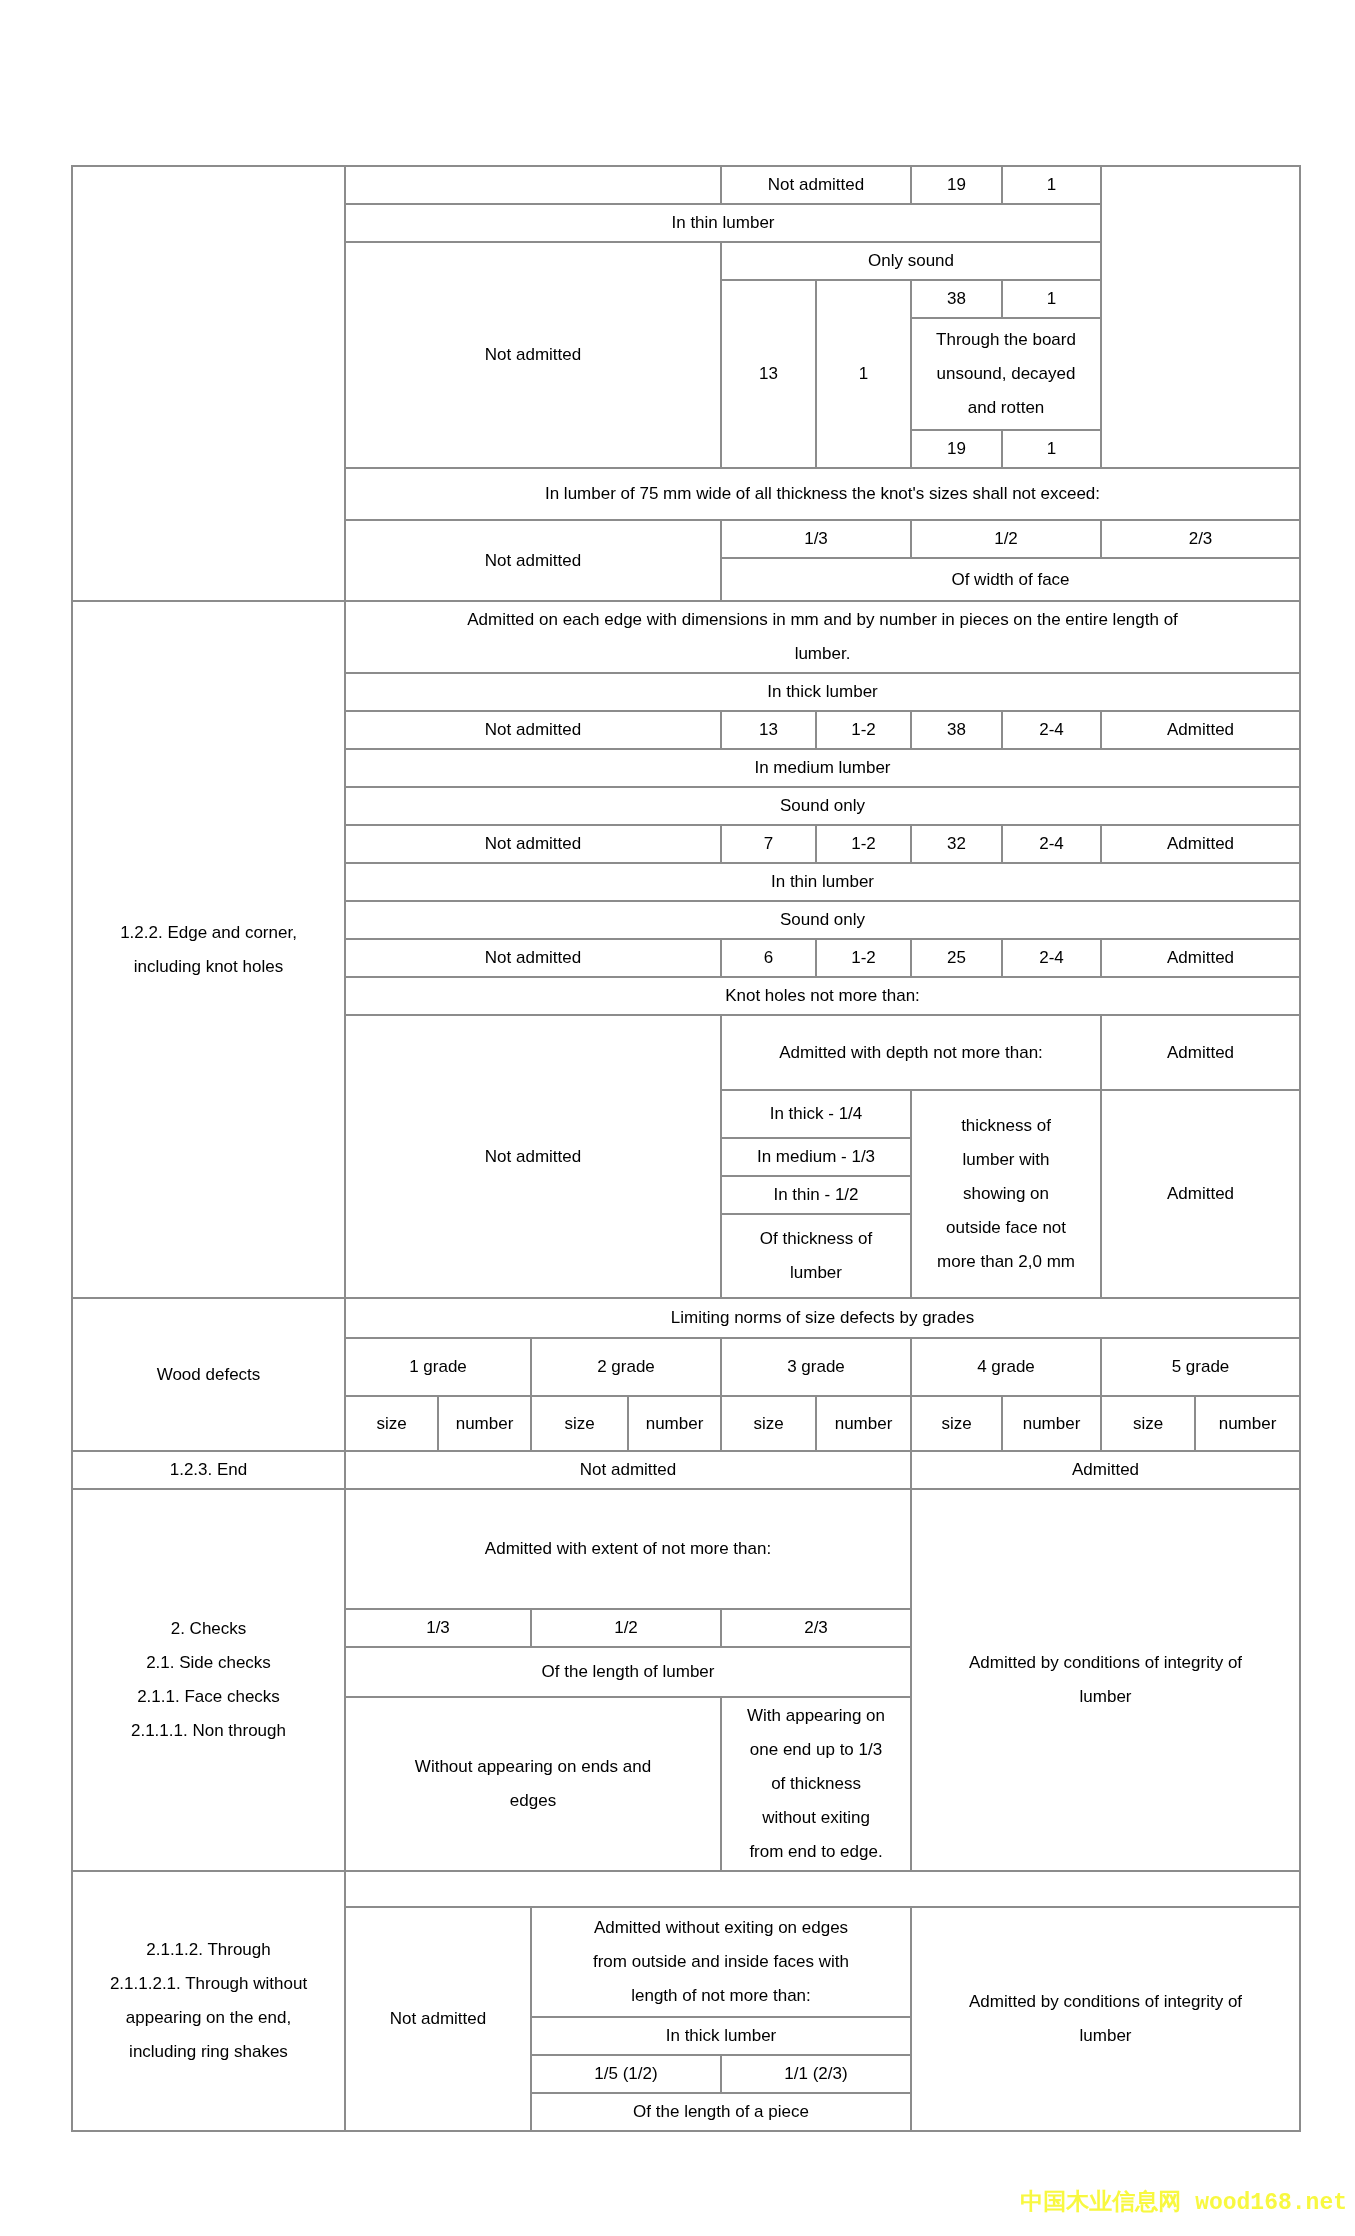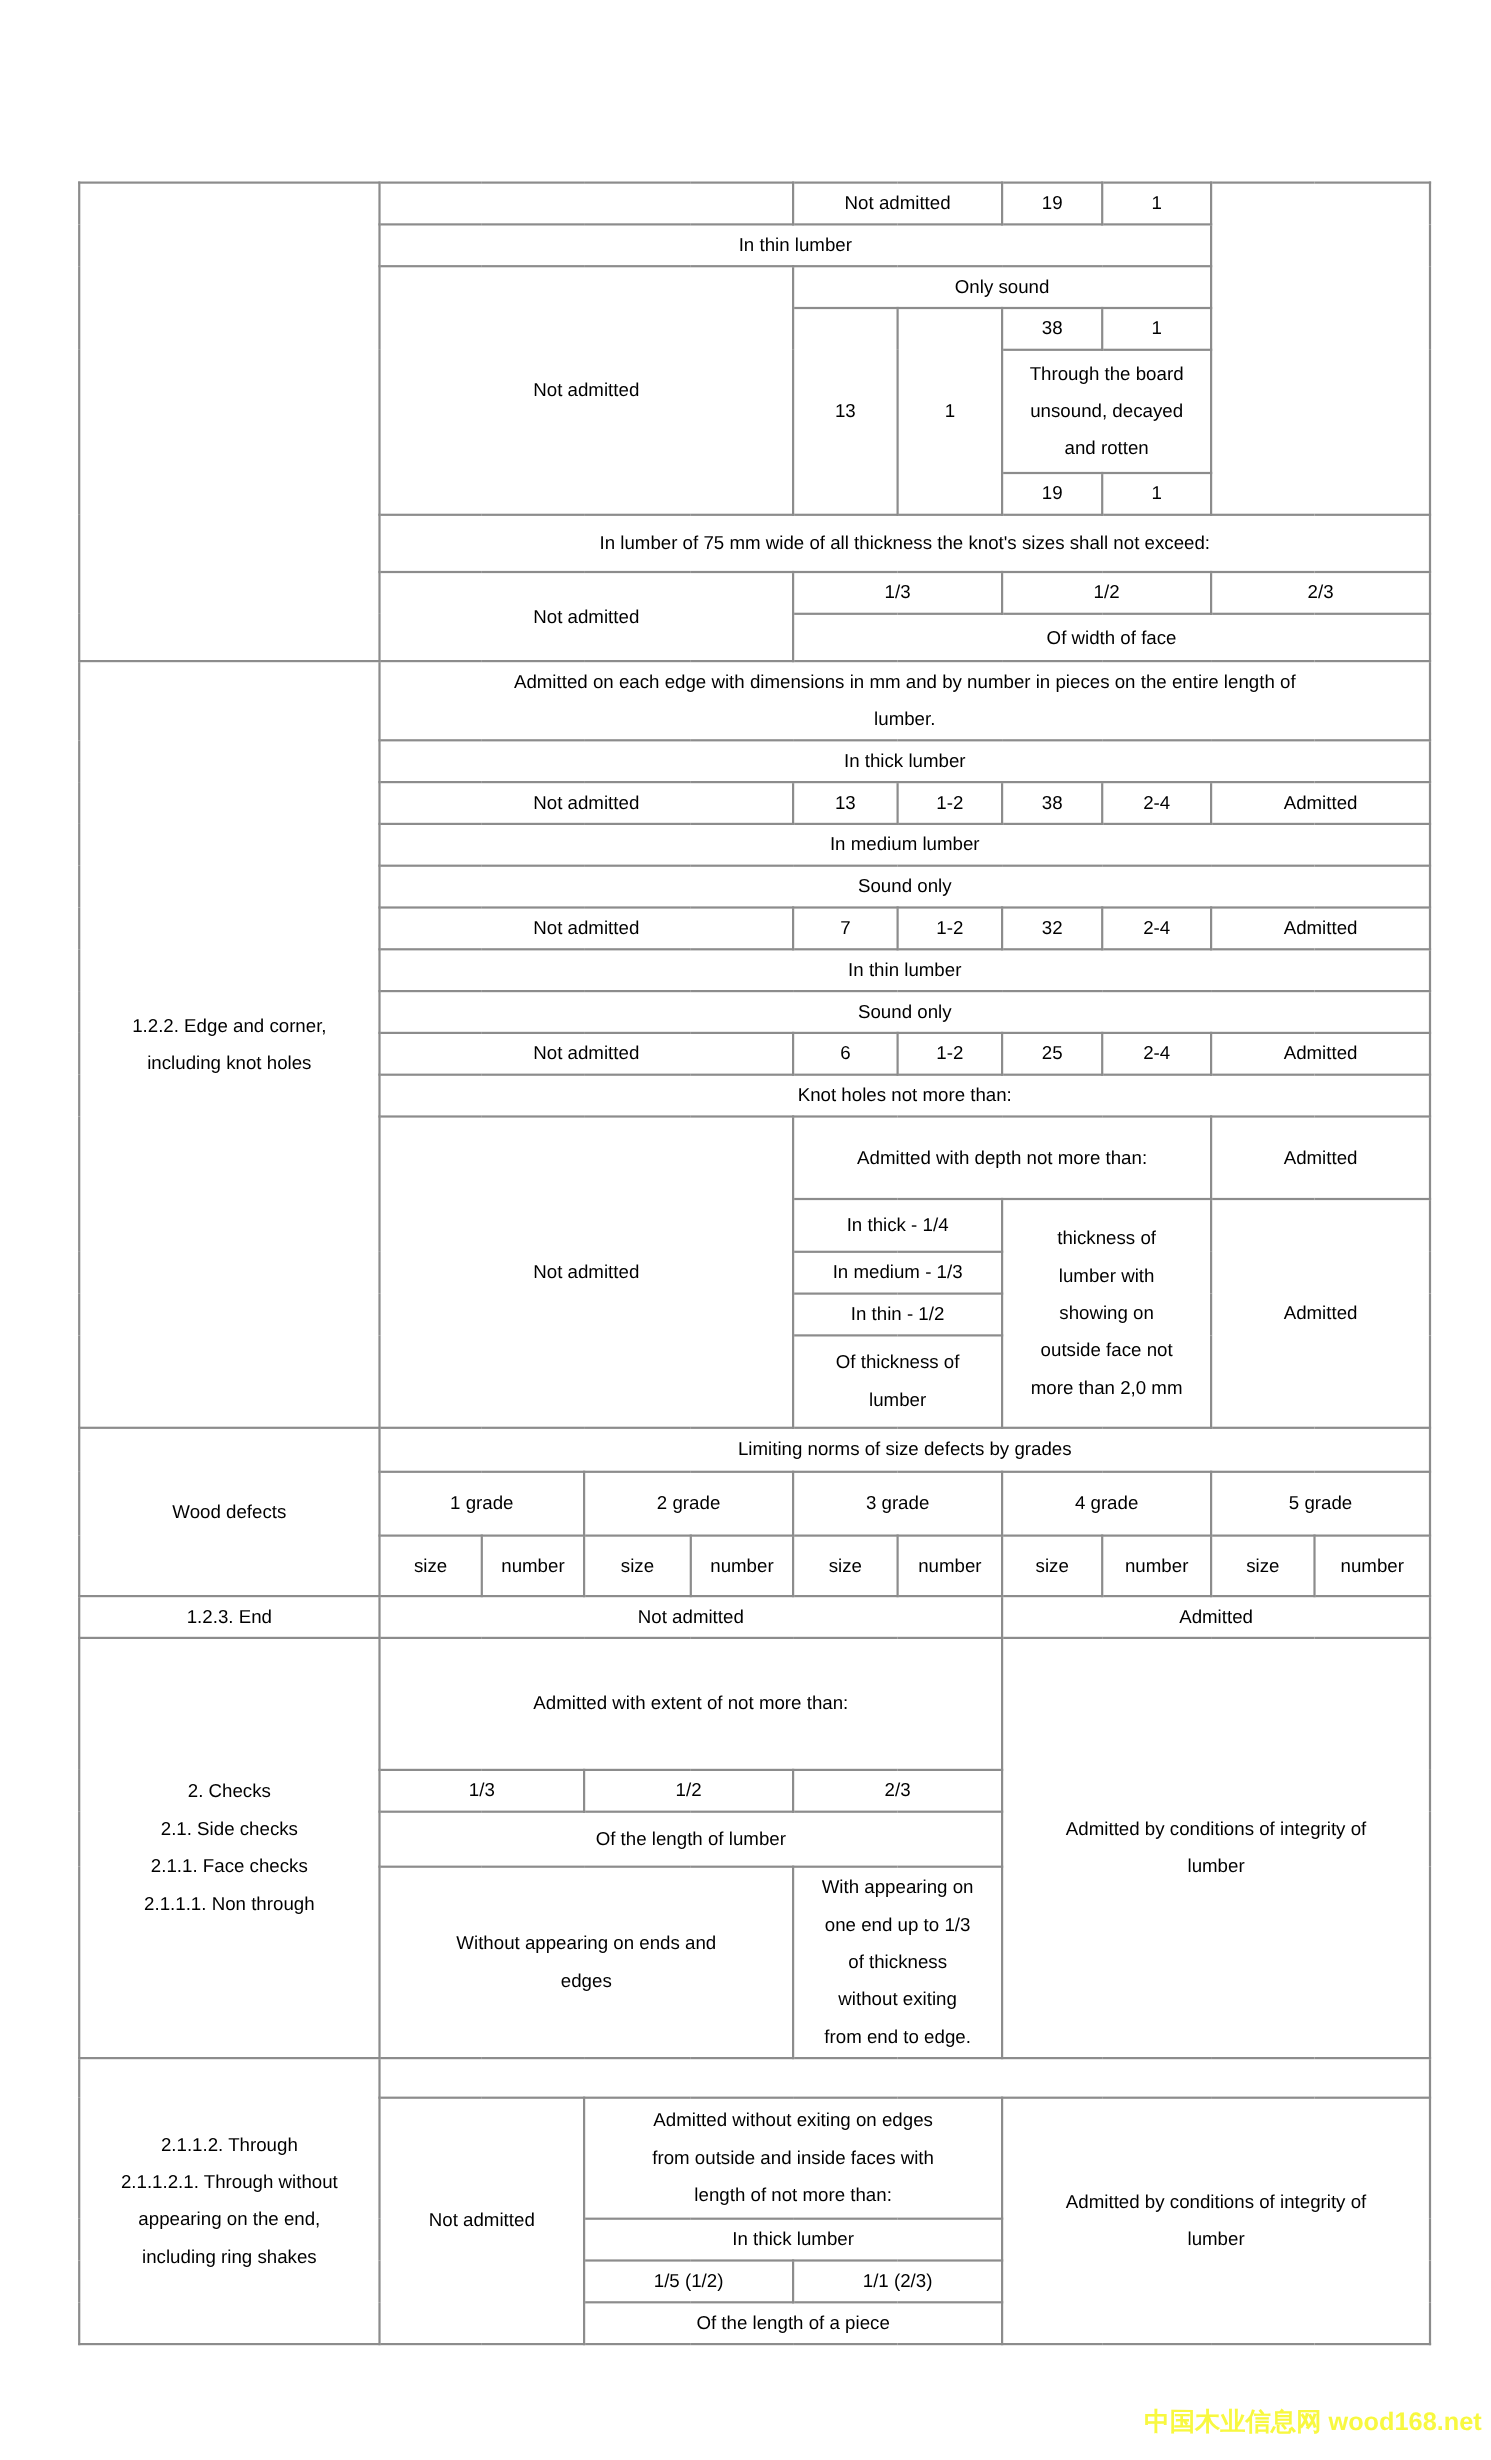--- a/index.html
+++ b/index.html
@@ -30,20 +30,21 @@
   td.hdr-row{ text-align:left; }
   td.al{ text-align:left; }
   td.vb{ vertical-align:bottom; padding-bottom:6px; }
   .watermark{
     position:absolute;
     right:8px; top:2186px;
     font-size:23px;
     font-weight:bold;
     color:#f8f840;
     white-space:nowrap;
+    font-family:Liberation Mono, monospace;
   }
 </style>
 </head>
 <body>
 
 <table class="main">
   <colgroup>
     <col style="width:273px">
       <col style="width:93px">
       <col style="width:93px">

